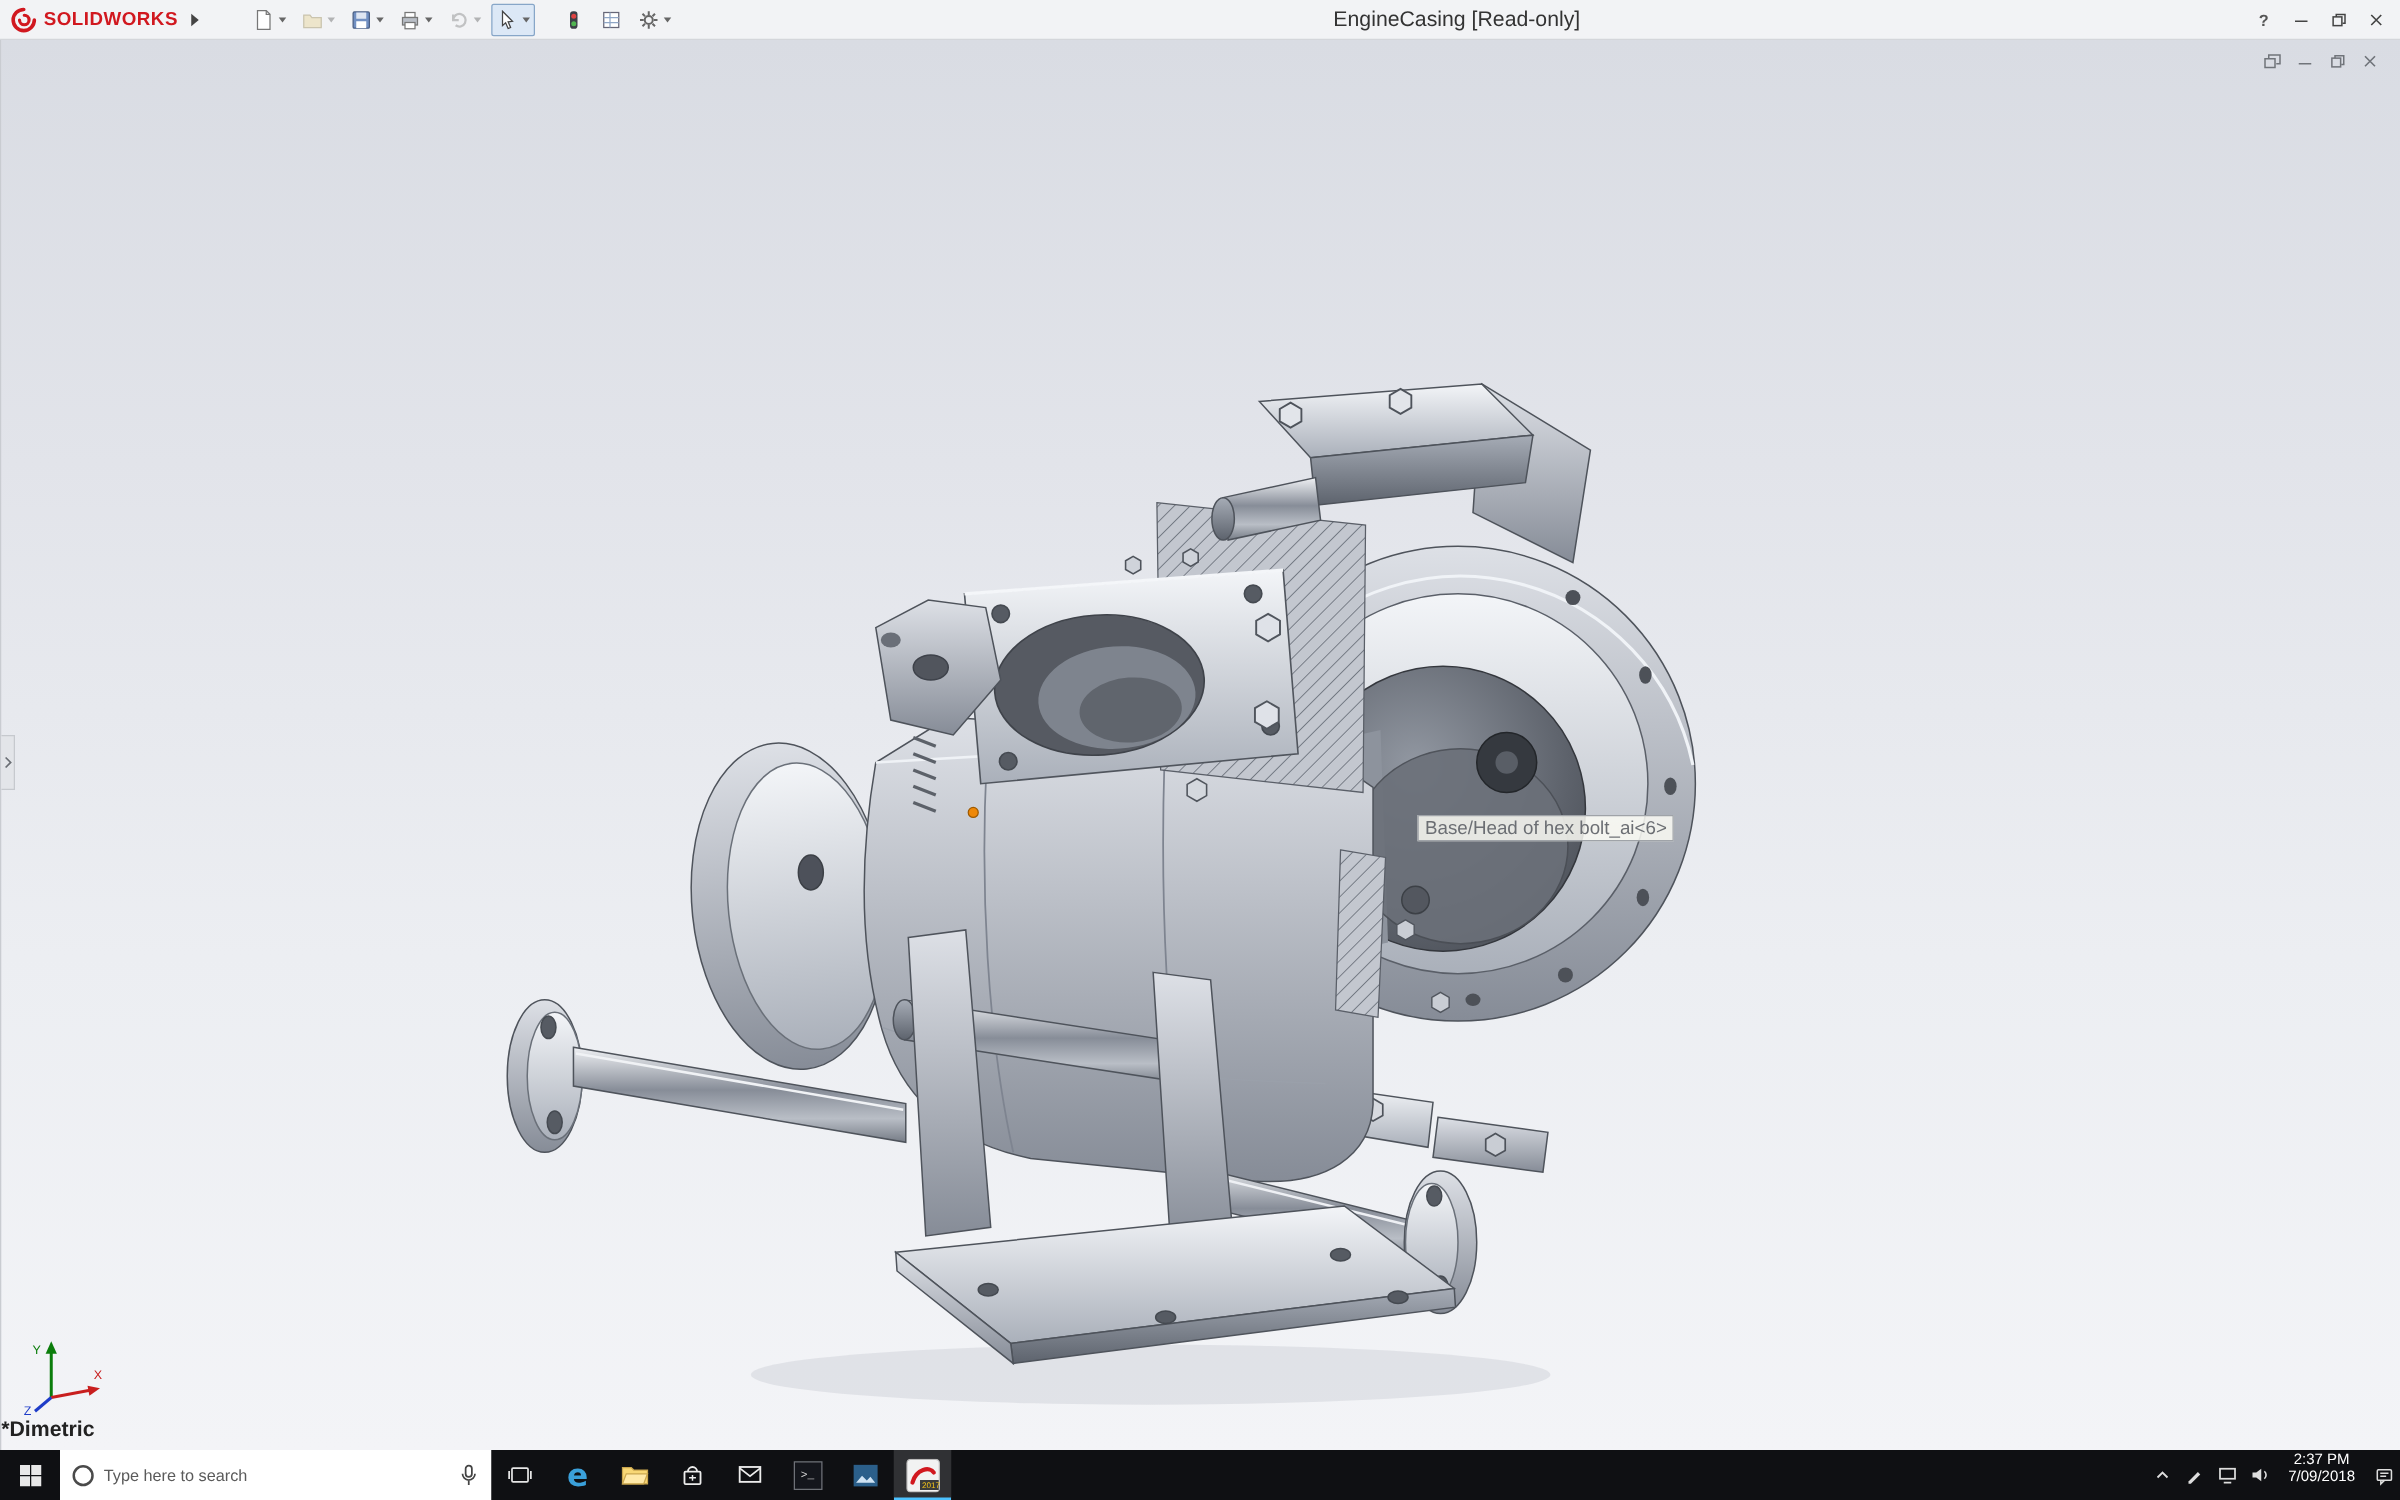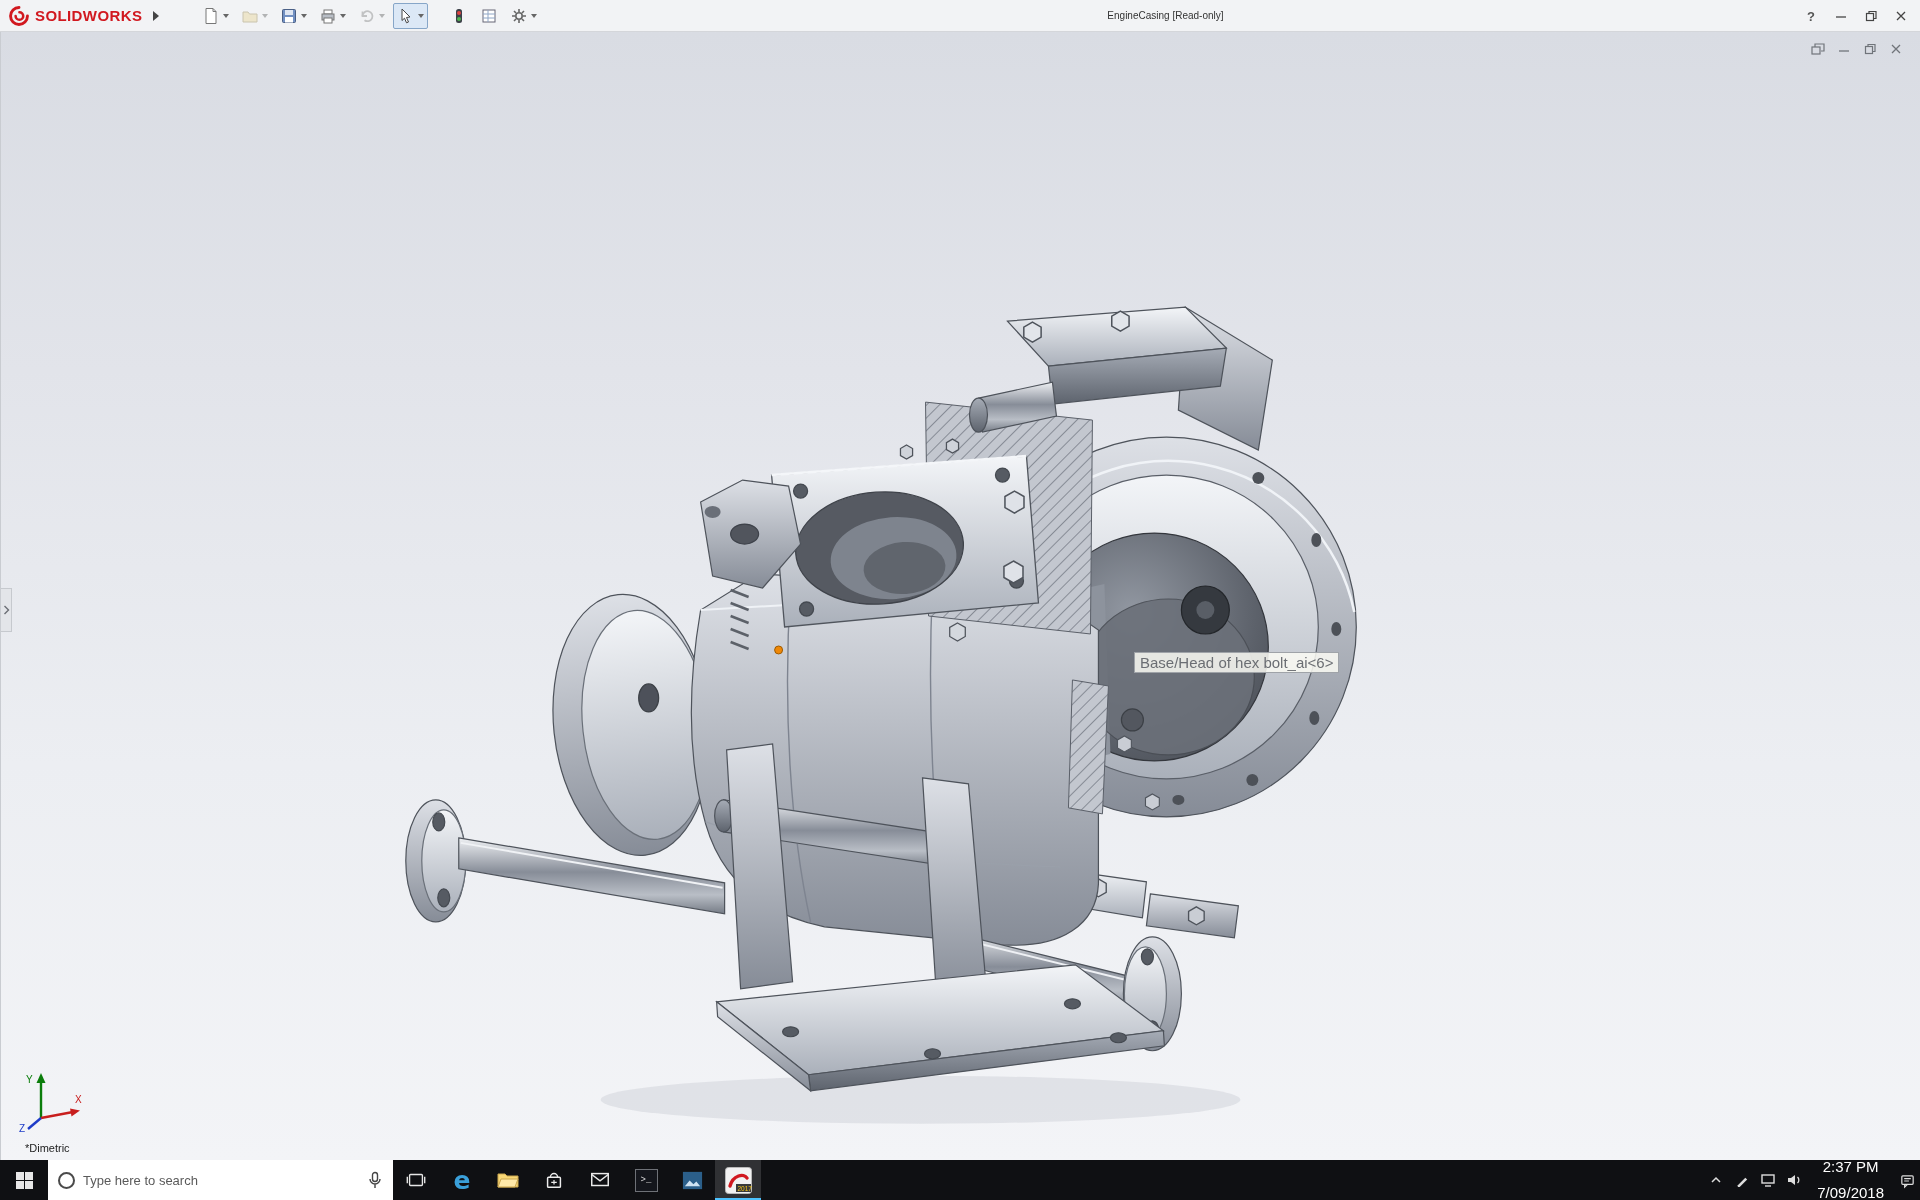--- a/index.html
+++ b/index.html
@@ -19,37 +19,37 @@
     border-left:6px solid #444; display:block; }
   .toolbar { display:flex; align-items:center; gap:4px; margin-left:34px; }
   .tool { display:flex; align-items:center; height:26px; padding:0 3px; border:1px solid transparent;
     background:none; cursor:pointer; border-radius:2px; }
   .tool.disabled { opacity:.45; }
   .tool.active { border:1px solid #87a6c8; background:#dce8f6; }
   .caret { width:0; height:0; border-left:3.5px solid transparent; border-right:3.5px solid transparent;
     border-top:4px solid #666; margin-left:3px; }
   .tool-gap { width:10px; }
   .doc-title { position:absolute; left:60.7%; transform:translateX(-50%);
-    font-size:10px; color:#333; white-space:nowrap; }
+    font-size:17px; color:#333; white-space:nowrap; }
   .win-controls { position:absolute; right:4px; top:0; height:32px; display:flex; align-items:center; }
   .wc { width:30px; height:26px; display:flex; align-items:center; justify-content:center;
     background:none; border:none; cursor:pointer; color:#555; font-size:13px; font-weight:700; }
 
   
   .viewport { position:absolute; top:32px; left:0; width:1920px; height:1128px;
     background:linear-gradient(180deg,#d9dce3 0%,#e2e4ea 30%,#eceef2 65%,#f3f4f7 100%);
     border-left:1px solid #c9ccd1; overflow:hidden; }
   .model { position:absolute; inset:0; width:100%; height:100%; }
   .doc-controls { position:absolute; top:8px; right:14px; display:flex; gap:6px; z-index:5; }
   .dc { width:20px; height:18px; display:flex; align-items:center; justify-content:center;
     background:none; border:none; cursor:pointer; }
   .hover-tip { position:absolute; left:1133px; top:620px; z-index:6;
     background:rgba(252,252,244,.85); border:1px solid #9fa3a8; color:#6b6e73;
     font-size:15px; padding:1px 5px; white-space:nowrap; }
-  .view-label { position:absolute; left:24px; bottom:6px; font-size:11px; color:#222; z-index:5; }
+  .view-label { position:absolute; left:0; bottom:6px; font-size:17px; color:#222; z-index:5;font-weight:bold; }
   .triad { position:absolute; left:16px; top:1038px; z-index:5; }
   .fm-tab { position:absolute; left:0; top:556px; width:11px; height:44px;
     background:#e3e5e9; border:1px solid #c6c9ce; border-left:none;
     display:flex; align-items:center; justify-content:center; cursor:pointer; padding:0; }
 
   
   .taskbar { position:absolute; bottom:0; left:0; width:1920px; height:40px;
     background:#0f1013; display:flex; align-items:stretch; z-index:10; }
   .tb-start { width:48px; background:none; border:none; display:flex; align-items:center;
     justify-content:center; cursor:pointer; }
@@ -64,22 +64,22 @@
   .tb-app { width:46px; background:none; border:none; display:flex; align-items:center;
     justify-content:center; cursor:pointer; position:relative; }
   .tb-app.active { background:rgba(255,255,255,.14); box-shadow:inset 0 -2px 0 #4cc2ff; }
   .edge-e { font-size:25px; font-weight:700; color:#3aa0da; font-family:"DejaVu Sans",sans-serif; line-height:1; }
   .cmd-box { width:23px; height:23px; background:#14161c; border:1px solid #6e7177; color:#ddd;
     font-family:"Liberation Mono","DejaVu Sans Mono",monospace; font-size:9px;
     display:flex; align-items:center; justify-content:center; }
   .tb-tray { margin-left:auto; display:flex; align-items:stretch; }
   .tray-btn { background:none; border:none; width:26px; display:flex; align-items:center;
     justify-content:center; cursor:pointer; }
-  .clock { display:flex; flex-direction:column; justify-content:space-between; align-items:center;
-    color:#fff; font-size:15px; line-height:14px; padding:0 10px; cursor:pointer; }
+  .clock { display:flex; flex-direction:column; justify-content:flex-start; align-items:center;
+    color:#fff; font-size:12px; line-height:14px; padding:0 10px; cursor:pointer; }
   svg text { font-family:"Liberation Sans","DejaVu Sans",sans-serif; }
 </style>
 </head>
 <body>
 
 <div id="app">
 
   <header class="titlebar">
     <div class="brand">
       <svg width="22" height="22" viewBox="0 0 26 26">

